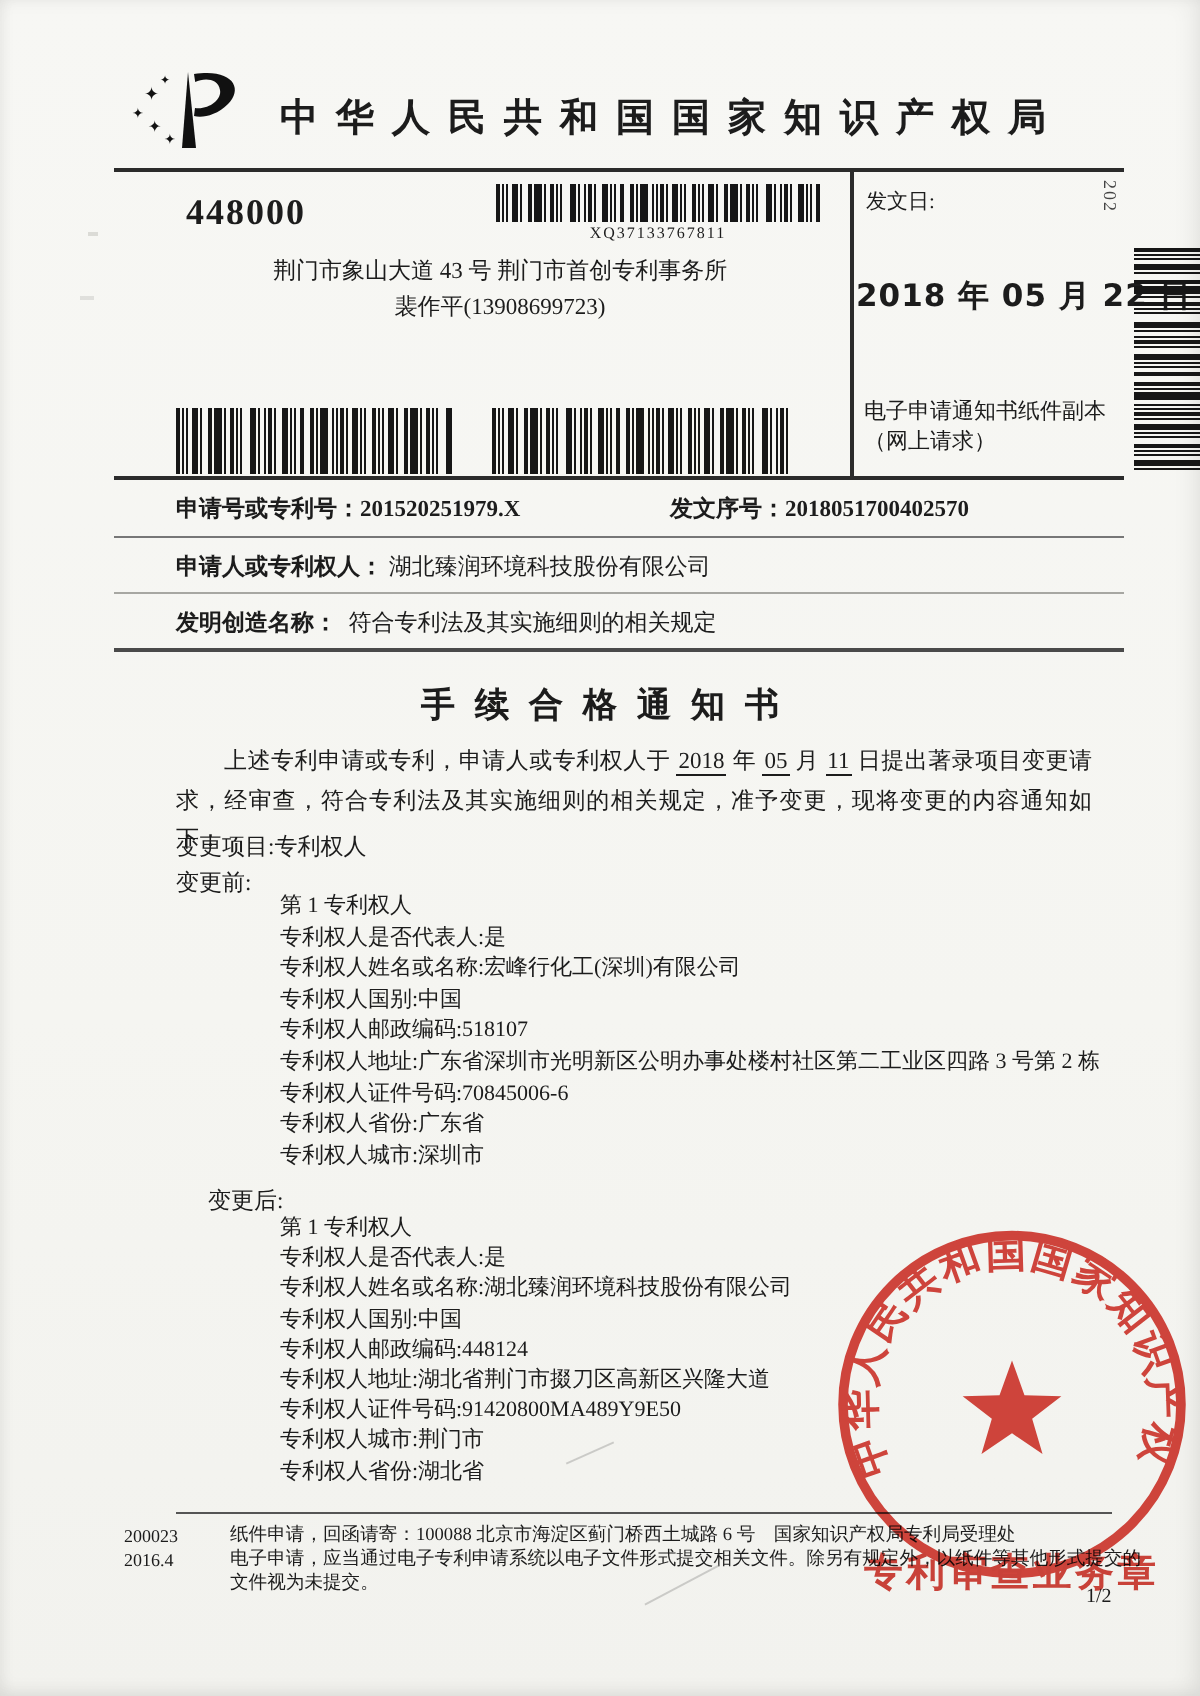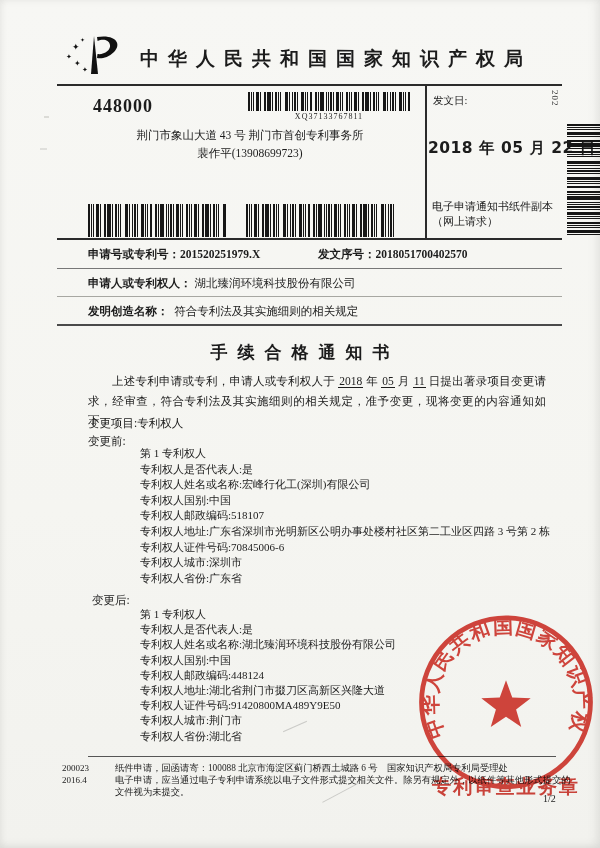--- a/index.html
+++ b/index.html
@@ -443,21 +443,21 @@
       <i style="height:3px"></i>
       <em style="height:1px"></em>
       <i style="height:1px"></i>
       <em style="height:3px"></em>
     </div>
 
   <div class="hline" style="left:57px;top:238px;width:505px;height:2px;"></div>
   <div class="row" style="left:88px;top:247px;">
     <b>申请号或专利号：</b><span class="val-num">201520251979.X</span>
   </div>
-  <div class="row" style="left:318px;top:247px;">
+  <div class="row" style="left:335px;top:247px;">
     <b>发文序号：</b><span class="val-num">2018051700402570</span>
   </div>
   <div class="hline" style="left:57px;top:268px;width:505px;height:1px;background:#777;"></div>
   <div class="row" style="left:88px;top:276px;">
     <b>申请人或专利权人：</b>&nbsp;<span>湖北臻润环境科技股份有限公司</span>
   </div>
   <div class="hline" style="left:57px;top:296px;width:505px;height:1px;background:#a7a7a2;"></div>
   <div class="row" style="left:88px;top:304px;">
     <b>发明创造名称：</b>&nbsp;&nbsp;<span>符合专利法及其实施细则的相关规定</span>
   </div>
@@ -469,24 +469,24 @@
   <div class="chg" style="left:88px;top:416px;">变更项目:专利权人</div>
   <div class="chg" style="left:88px;top:434px;">变更前:</div>
   <div class="chg-block" style="left:140px;top:446px;">
     <div>第 1 专利权人</div>
     <div>专利权人是否代表人:是</div>
     <div>专利权人姓名或名称:宏峰行化工(深圳)有限公司</div>
     <div>专利权人国别:中国</div>
     <div>专利权人邮政编码:518107</div>
     <div>专利权人地址:广东省深圳市光明新区公明办事处楼村社区第二工业区四路 3 号第 2 栋</div>
     <div>专利权人证件号码:70845006-6</div>
+    <div>专利权人省份:广东省</div>
     <div>专利权人城市:深圳市</div>
-    <div>专利权人省份:广东省</div>
-  </div>
-  <div class="chg" style="left:92px;top:593px;text-align:right;">变更后:</div>
+  </div>
+  <div class="chg" style="left:104px;top:593px;text-align:right;">变更后:</div>
   <div class="chg-block" style="left:140px;top:607px;line-height:15.2px;">
     <div>第 1 专利权人</div>
     <div>专利权人是否代表人:是</div>
     <div>专利权人姓名或名称:湖北臻润环境科技股份有限公司</div>
     <div>专利权人国别:中国</div>
     <div>专利权人邮政编码:448124</div>
     <div>专利权人地址:湖北省荆门市掇刀区高新区兴隆大道</div>
     <div>专利权人证件号码:91420800MA489Y9E50</div>
     <div>专利权人城市:荆门市</div>
     <div>专利权人省份:湖北省</div>

